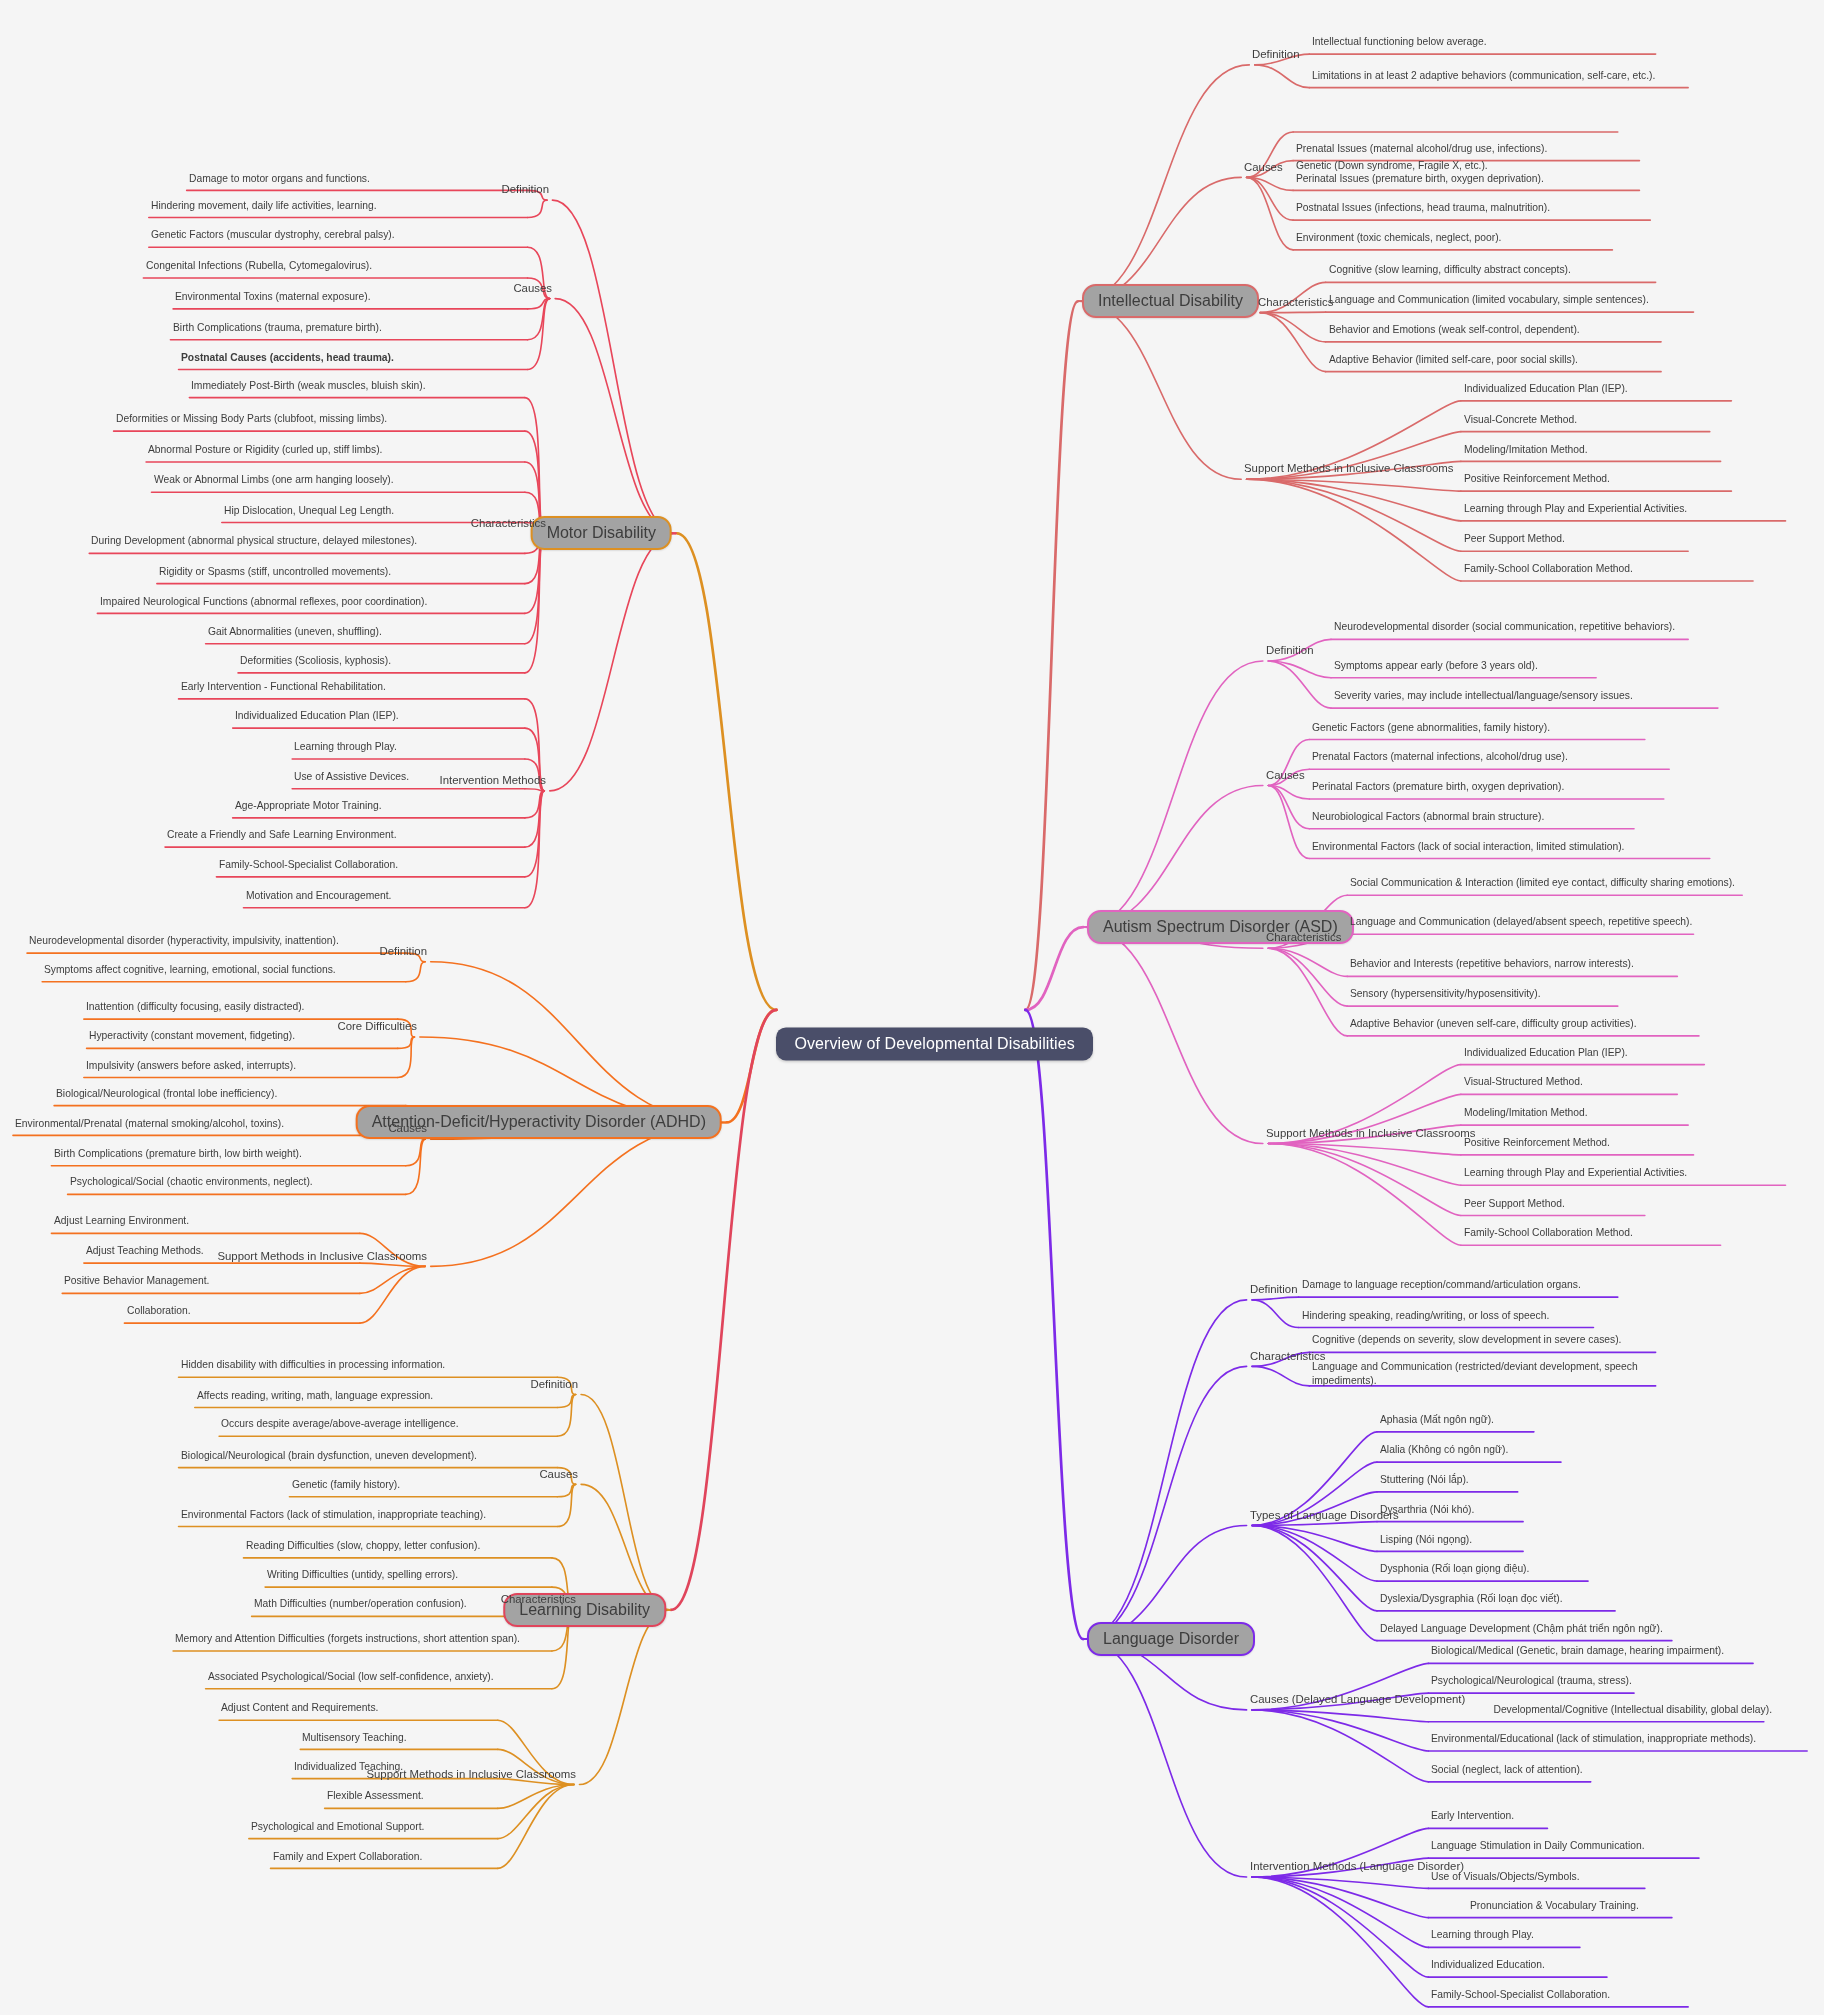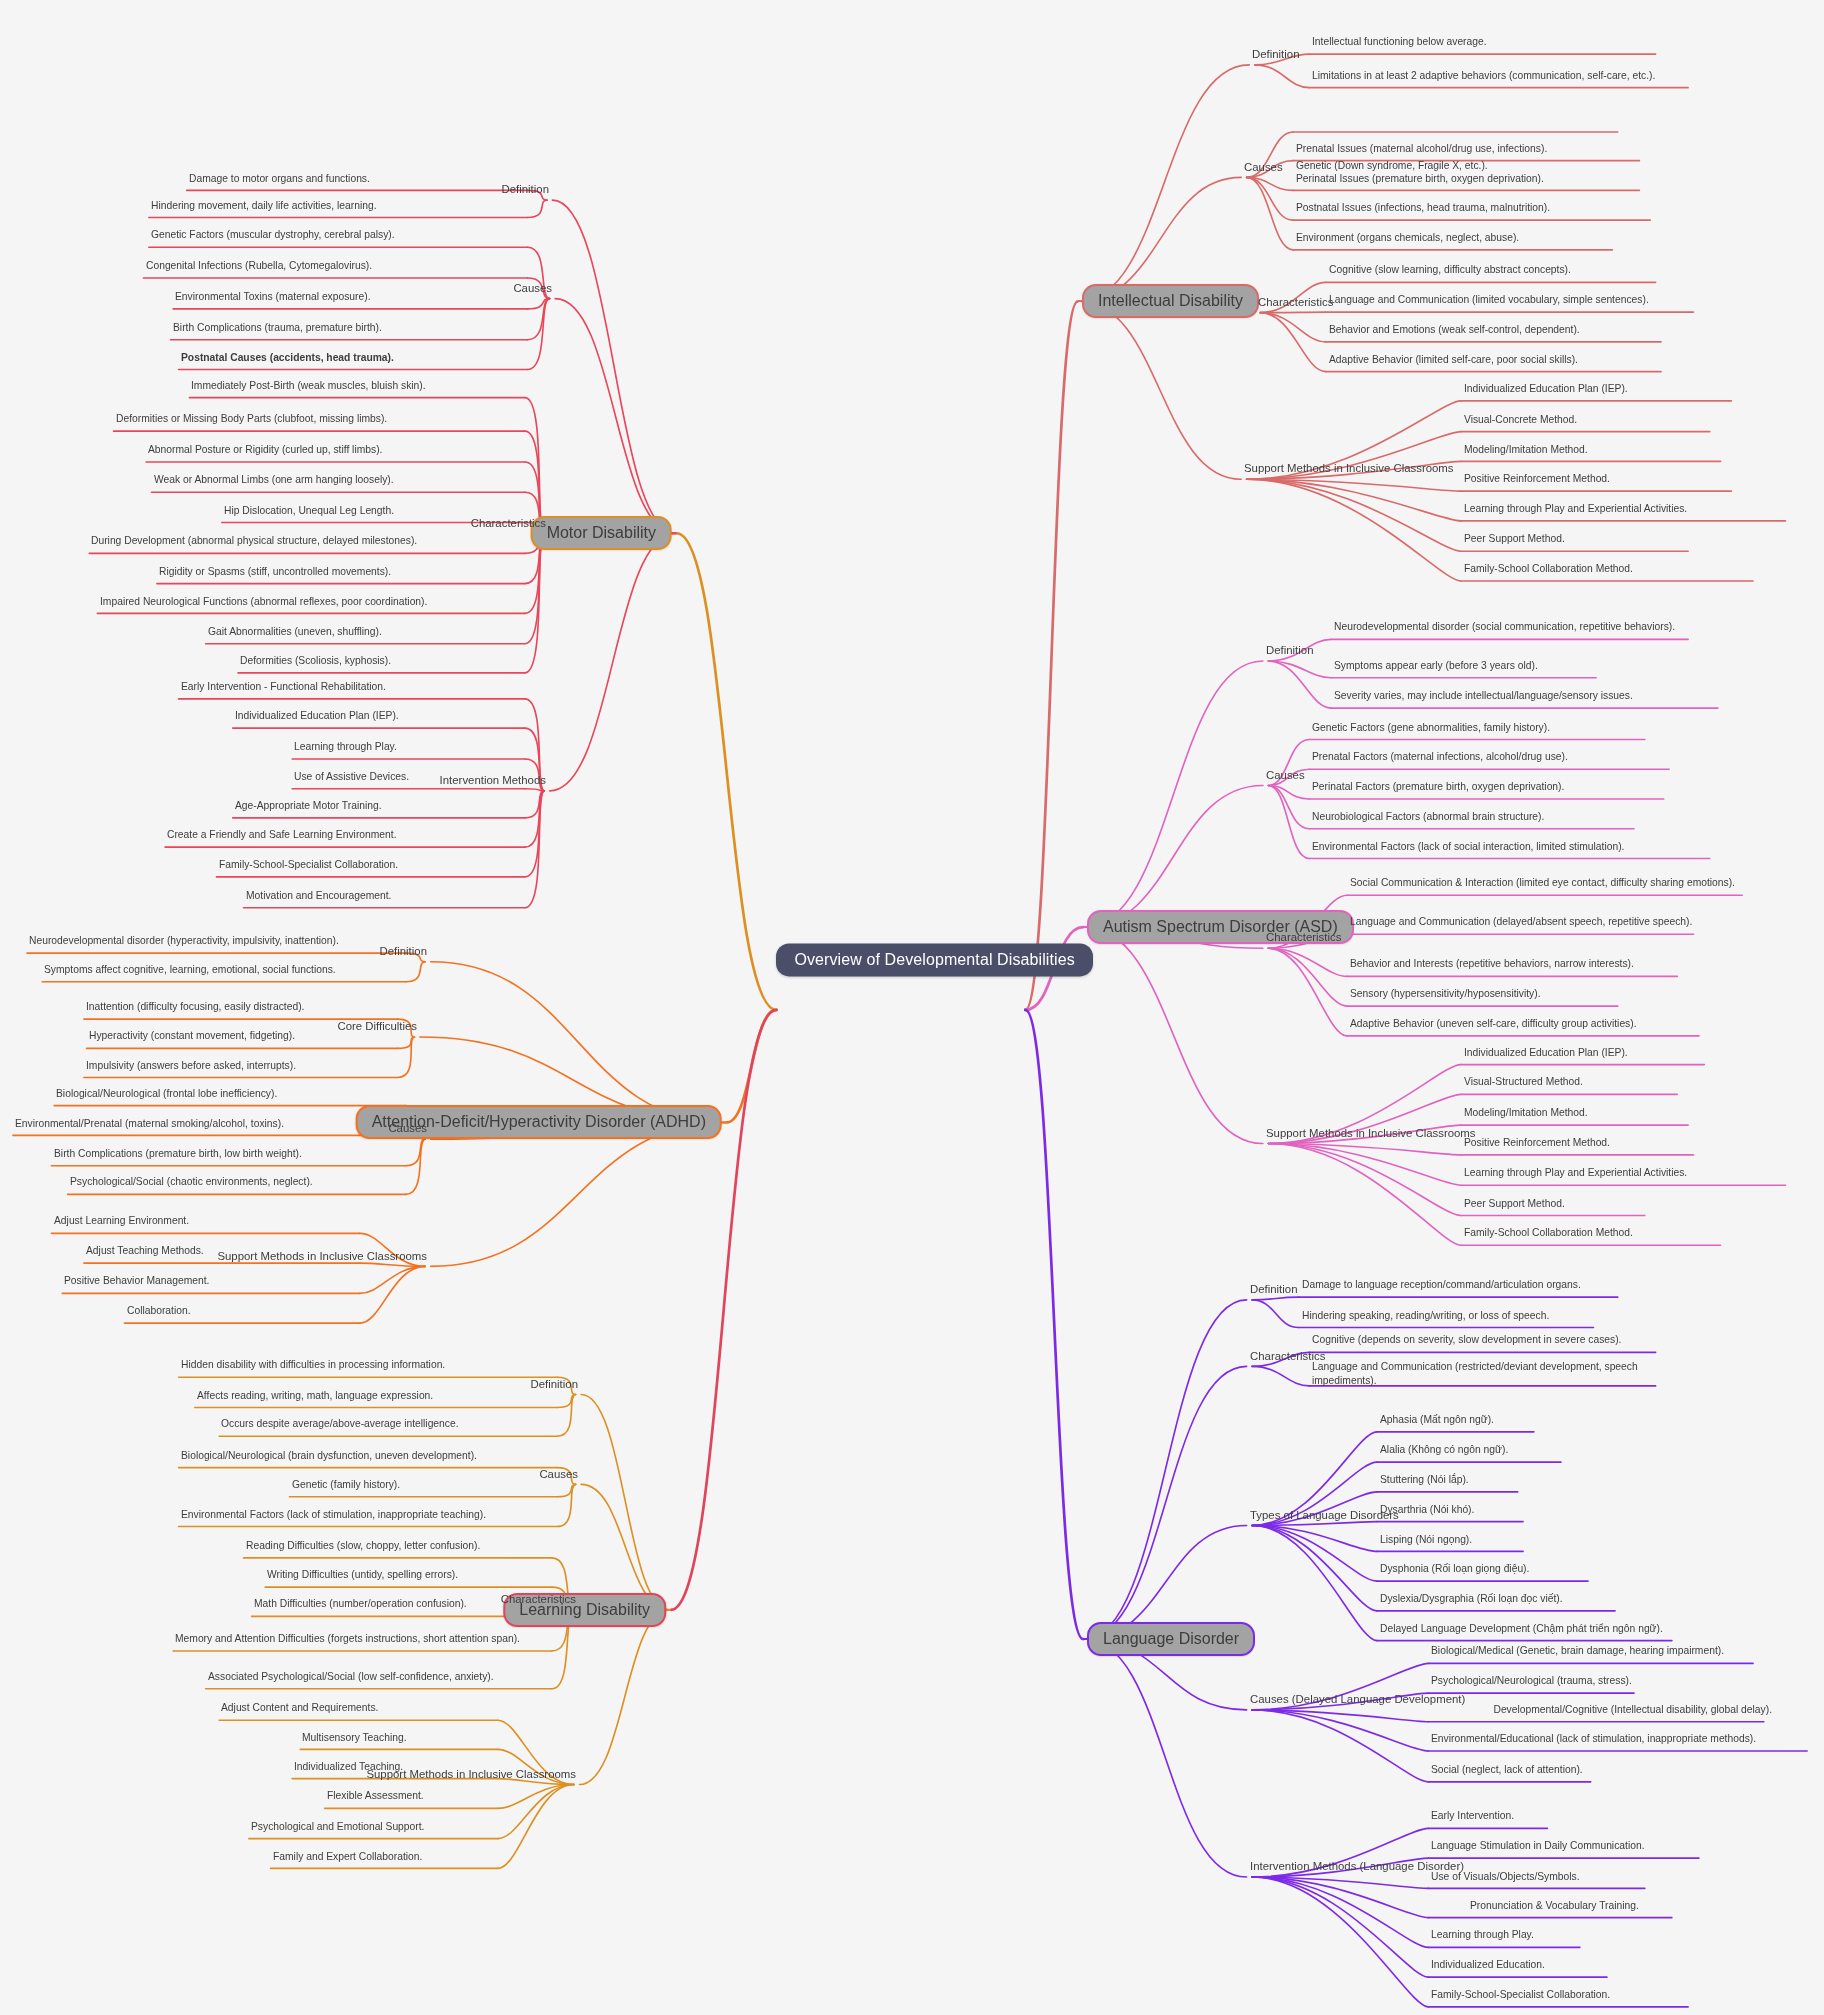--- a/index.html
+++ b/index.html
@@ -303,31 +303,31 @@
     <path d="M 2640 3545 L 3090 3545" stroke="#7d2ae8" stroke-width="3" fill="none" stroke-linecap="round"></path>
     <path d="M 2314 3470 C 2477 3470, 2600 3600, 2640 3600" stroke="#7d2ae8" stroke-width="3" fill="none" stroke-linecap="round"></path>
     <path d="M 2640 3600 L 2920 3600" stroke="#7d2ae8" stroke-width="3" fill="none" stroke-linecap="round"></path>
     <path d="M 2314 3470 C 2477 3470, 2600 3655, 2640 3655" stroke="#7d2ae8" stroke-width="3" fill="none" stroke-linecap="round"></path>
     <path d="M 2640 3655 L 2970 3655" stroke="#7d2ae8" stroke-width="3" fill="none" stroke-linecap="round"></path>
     <path d="M 2314 3470 C 2477 3470, 2600 3710, 2640 3710" stroke="#7d2ae8" stroke-width="3" fill="none" stroke-linecap="round"></path>
     <path d="M 2640 3710 L 3120 3710" stroke="#7d2ae8" stroke-width="3" fill="none" stroke-linecap="round"></path>
   </svg>
 
 <div id="nodes">
-    <div class="node root-node" style="left: 776px; top: 960px;">Overview of Developmental Disabilities</div>
+    <div class="node root-node" style="left: 776px; top: 1044px; border-radius: 10px;">Overview of Developmental Disabilities</div>
     <div class="node branch-node" style="border-color: rgb(217, 106, 106); top: 301px; left: 1082px;">Intellectual Disability</div>
     <div class="node cat-node" style="top: 54px; left: 1252px;">Definition</div>
     <div class="node leaf-node" style="top: 42px; width: 352px; left: 1312px; text-align: left;">Intellectual functioning below average.</div>
     <div class="node leaf-node wrap" style="top: 76px; width: 384px; left: 1312px; text-align: left;">Limitations in at least 2 adaptive behaviors (communication, self-care, etc.).</div>
     <div class="node cat-node" style="top: 167px; left: 1244px;">Causes</div>
     <div class="node leaf-node" style="top: 120px; width: 330px; left: 1296px; text-align: left; margin-top: 46px;">Genetic (Down syndrome, Fragile X, etc.).</div>
     <div class="node leaf-node" style="top: 149px; width: 352px; left: 1296px; text-align: left;">Prenatal Issues (maternal alcohol/drug use, infections).</div>
     <div class="node leaf-node" style="top: 179px; width: 352px; left: 1296px; text-align: left;">Perinatal Issues (premature birth, oxygen deprivation).</div>
     <div class="node leaf-node" style="top: 208px; width: 362px; left: 1296px; text-align: left;">Postnatal Issues (infections, head trauma, malnutrition).</div>
-    <div class="node leaf-node" style="top: 238px; width: 325px; left: 1296px; text-align: left;">Environment (organs chemicals, neglect, abuse).</div>
+    <div class="node leaf-node" style="top: 238px; width: 325px; left: 1296px; text-align: left;">Environment (toxic chemicals, neglect, poor).</div>
     <div class="node cat-node" style="top: 302px; left: 1258px;">Characteristics</div>
     <div class="node leaf-node" style="top: 270px; width: 335px; left: 1329px; text-align: left;">Cognitive (slow learning, difficulty abstract concepts).</div>
     <div class="node leaf-node" style="top: 300px; width: 373px; left: 1329px; text-align: left;">Language and Communication (limited vocabulary, simple sentences).</div>
     <div class="node leaf-node" style="top: 330px; width: 341px; left: 1329px; text-align: left;">Behavior and Emotions (weak self-control, dependent).</div>
     <div class="node leaf-node" style="top: 360px; width: 341px; left: 1329px; text-align: left;">Adaptive Behavior (limited self-care, poor social skills).</div>
     <div class="node cat-node" style="top: 468px; left: 1244px;">Support Methods in Inclusive Classrooms</div>
     <div class="node leaf-node" style="top: 389px; width: 276px; left: 1464px; text-align: left;">Individualized Education Plan (IEP).</div>
     <div class="node leaf-node" style="top: 420px; width: 254px; left: 1464px; text-align: left;">Visual-Concrete Method.</div>
     <div class="node leaf-node" style="top: 450px; width: 265px; left: 1464px; text-align: left;">Modeling/Imitation Method.</div>
     <div class="node leaf-node" style="top: 479px; width: 276px; left: 1464px; text-align: left;">Positive Reinforcement Method.</div>

